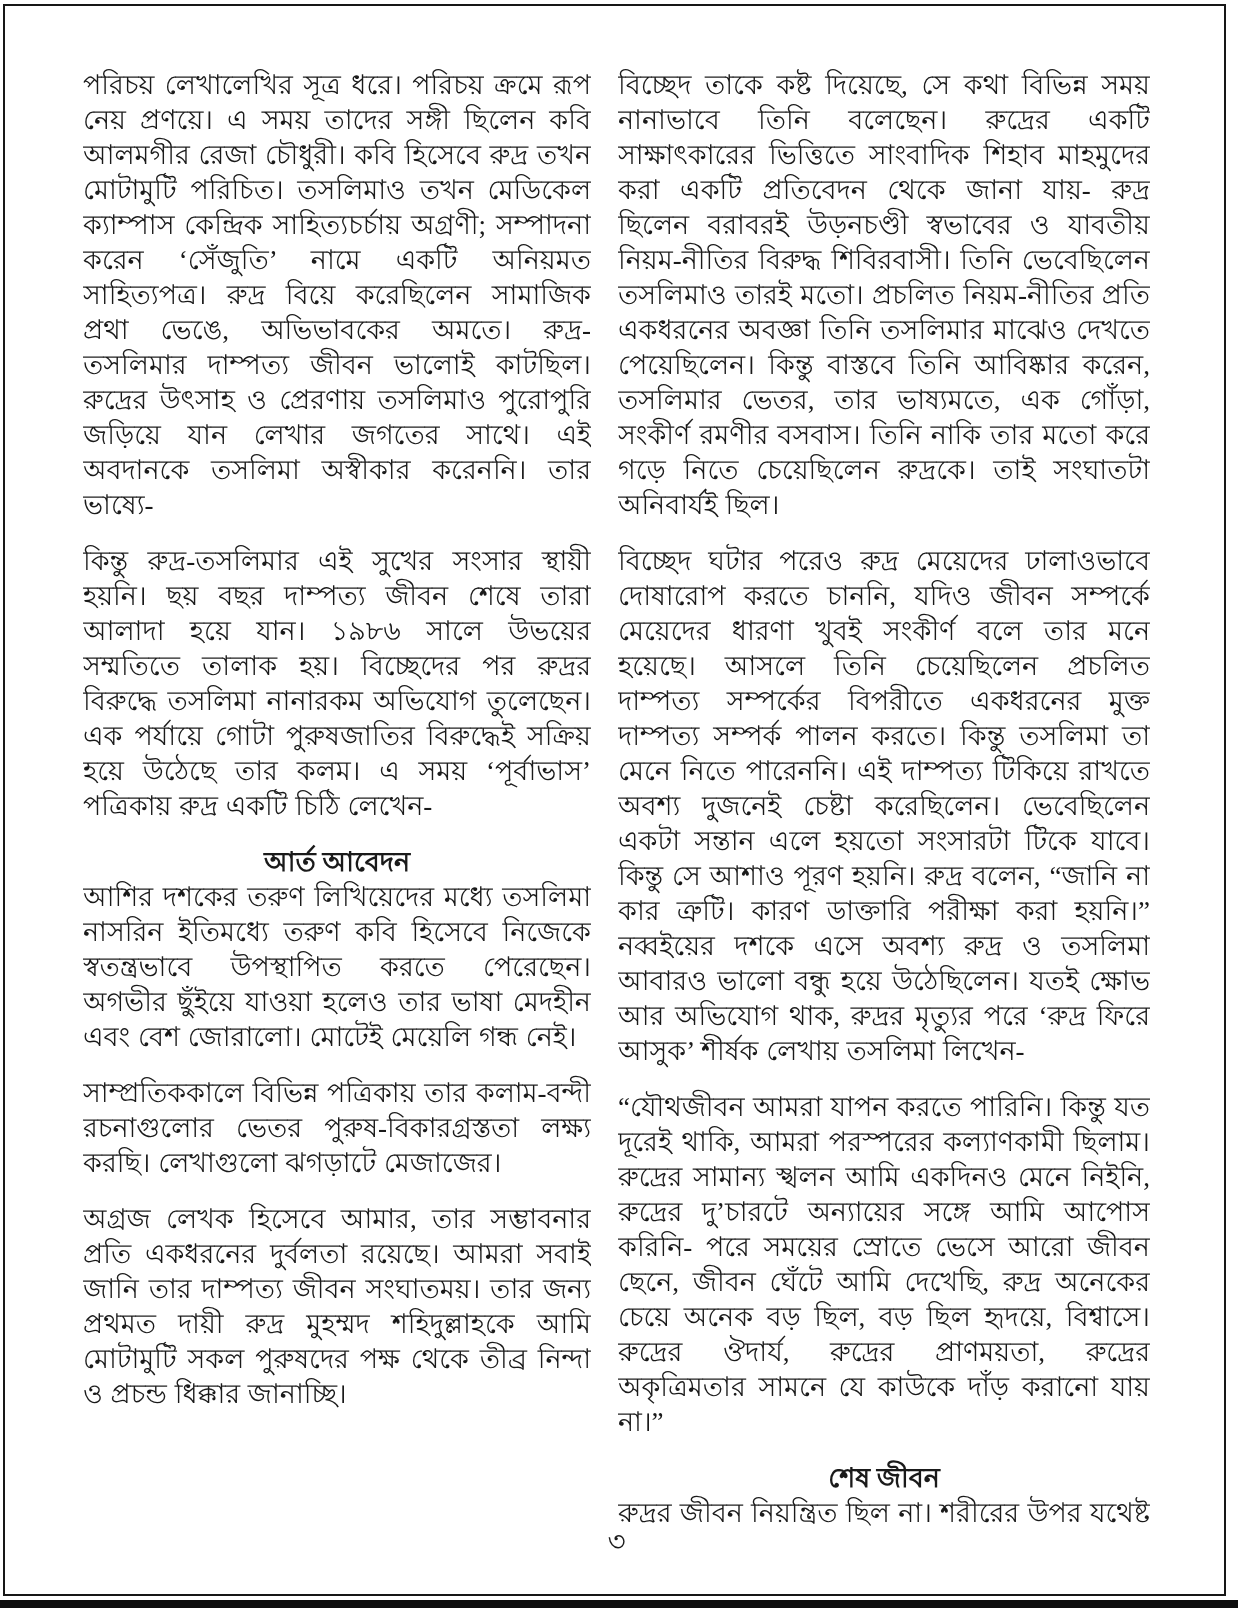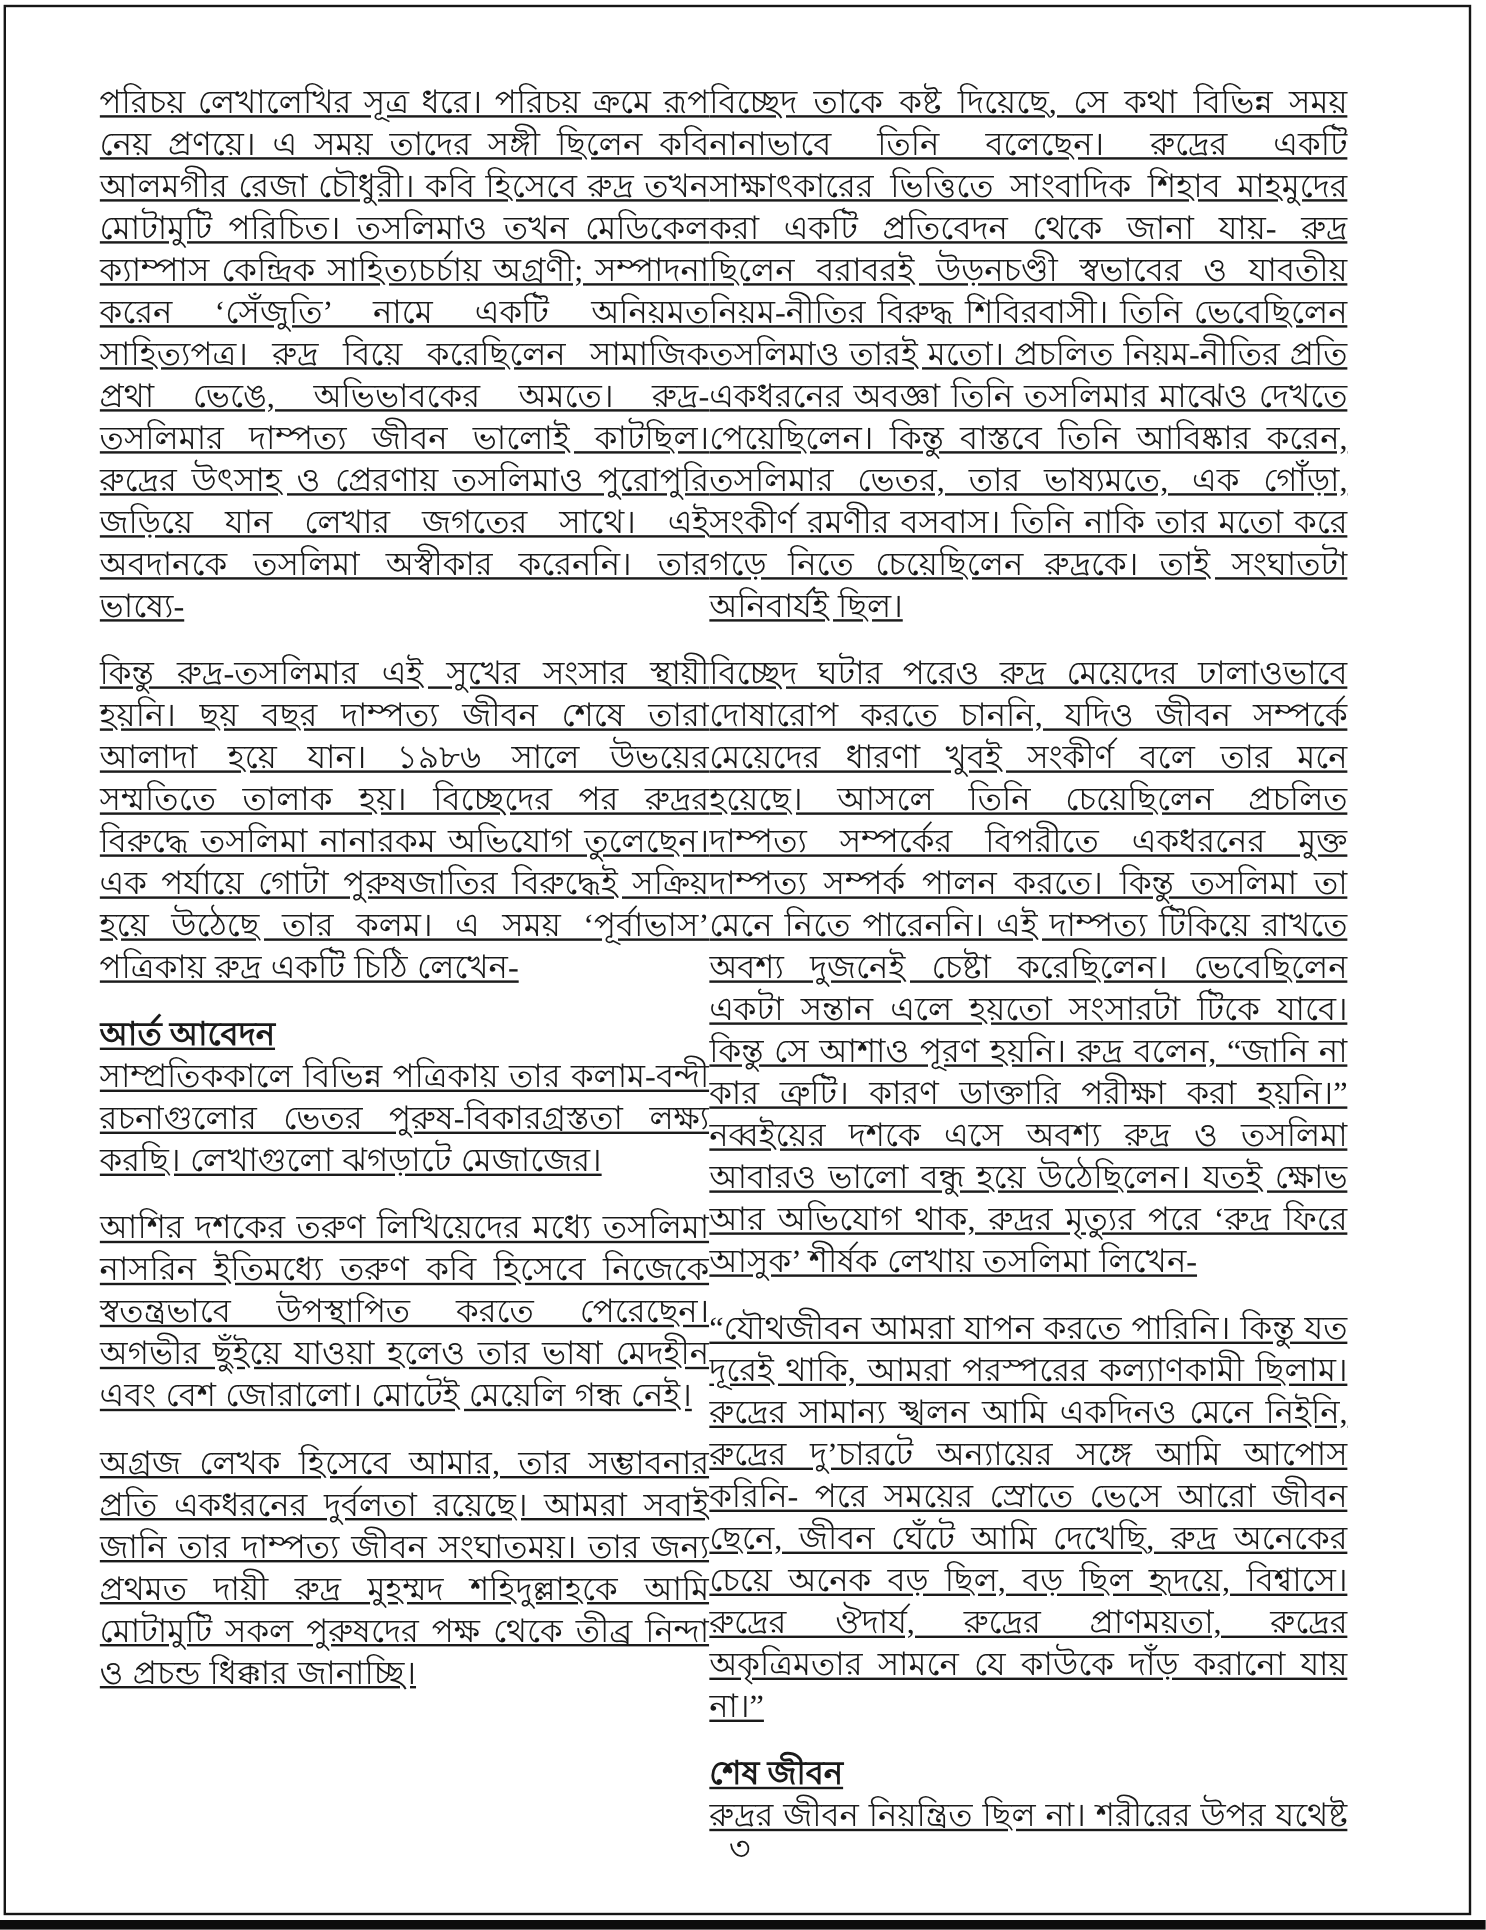--- a/index.html
+++ b/index.html
@@ -32,21 +32,21 @@
     height: 8px;
     background: #0d0d0d;
   }
   .content {
     position: absolute;
     left: 83px;
     top: 68px;
     width: 1067px;
     height: 1460px;
     display: flex;
-    text-decoration: underline;
+    gap: 27px;
   }
   .column {
     overflow: hidden;
     height: 100%;
   }
   .column.left  { width: 508px; }
   .column.right { width: 532px; }
   .para {
     margin: 0 0 21px 0;
     font-size: 27px;
@@ -54,21 +54,21 @@
     text-align: justify;
     text-justify: inter-word;
     word-spacing: 1px;
     hyphens: none;
   }
   .heading {
     margin: 0;
     font-size: 27px;
     line-height: 35px;
     font-weight: bold;
-    text-align: left;
+    text-align: center;
   }
   .page-number {
     position: absolute;
     left: 83px;
     width: 1067px;
     top: 1524px;
     text-align: center;
     font-size: 28px;
     line-height: 35px;
   }
@@ -76,22 +76,22 @@
 </head>
 <body>
 
 <div class="frame"></div>
 
 <div class="content">
   <div class="column left">
       <p class="para">পরিচয় লেখালেখির সূত্র ধরে। পরিচয় ক্রমে রূপ নেয় প্রণয়ে। এ সময় তাদের সঙ্গী ছিলেন কবি আলমগীর রেজা চৌধুরী। কবি হিসেবে রুদ্র তখন মোটামুটি পরিচিত। তসলিমাও তখন মেডিকেল ক্যাম্পাস কেন্দ্রিক সাহিত্যচর্চায় অগ্রণী; সম্পাদনা করেন ‘সেঁজুতি’ নামে একটি অনিয়মত সাহিত্যপত্র। রুদ্র বিয়ে করেছিলেন সামাজিক প্রথা ভেঙে, অভিভাবকের অমতে। রুদ্র-তসলিমার দাম্পত্য জীবন ভালোই কাটছিল। রুদ্রের উৎসাহ ও প্রেরণায় তসলিমাও পুরোপুরি জড়িয়ে যান লেখার জগতের সাথে। এই অবদানকে তসলিমা অস্বীকার করেননি। তার ভাষ্যে-</p>
       <p class="para">কিন্তু রুদ্র-তসলিমার এই সুখের সংসার স্থায়ী হয়নি। ছয় বছর দাম্পত্য জীবন শেষে তারা আলাদা হয়ে যান। ১৯৮৬ সালে উভয়ের সম্মতিতে তালাক হয়। বিচ্ছেদের পর রুদ্রর বিরুদ্ধে তসলিমা নানারকম অভিযোগ তুলেছেন। এক পর্যায়ে গোটা পুরুষজাতির বিরুদ্ধেই সক্রিয় হয়ে উঠেছে তার কলম। এ সময় ‘পূর্বাভাস’ পত্রিকায় রুদ্র একটি চিঠি লেখেন-</p>
       <h2 class="heading">আর্ত আবেদন</h2>
+      <p class="para">আশির দশকের তরুণ লিখিয়েদের মধ্যে তসলিমা নাসরিন ইতিমধ্যে তরুণ কবি হিসেবে নিজেকে স্বতন্ত্রভাবে উপস্থাপিত করতে পেরেছেন। অগভীর ছুঁইয়ে যাওয়া হলেও তার ভাষা মেদহীন এবং বেশ জোরালো। মোটেই মেয়েলি গন্ধ নেই।</p>
       <p class="para">সাম্প্রতিককালে বিভিন্ন পত্রিকায় তার কলাম-বন্দী রচনাগুলোর ভেতর পুরুষ-বিকারগ্রস্ততা লক্ষ্য করছি। লেখাগুলো ঝগড়াটে মেজাজের।</p>
-      <p class="para">আশির দশকের তরুণ লিখিয়েদের মধ্যে তসলিমা নাসরিন ইতিমধ্যে তরুণ কবি হিসেবে নিজেকে স্বতন্ত্রভাবে উপস্থাপিত করতে পেরেছেন। অগভীর ছুঁইয়ে যাওয়া হলেও তার ভাষা মেদহীন এবং বেশ জোরালো। মোটেই মেয়েলি গন্ধ নেই।</p>
       <p class="para">অগ্রজ লেখক হিসেবে আমার, তার সম্ভাবনার প্রতি একধরনের দুর্বলতা রয়েছে। আমরা সবাই জানি তার দাম্পত্য জীবন সংঘাতময়। তার জন্য প্রথমত দায়ী রুদ্র মুহম্মদ শহিদুল্লাহকে আমি মোটামুটি সকল পুরুষদের পক্ষ থেকে তীব্র নিন্দা ও প্রচন্ড ধিক্কার জানাচ্ছি।</p>
     </div>
   <div class="column right">
       <p class="para">বিচ্ছেদ তাকে কষ্ট দিয়েছে, সে কথা বিভিন্ন সময় নানাভাবে তিনি বলেছেন। রুদ্রের একটি সাক্ষাৎকারের ভিত্তিতে সাংবাদিক শিহাব মাহমুদের করা একটি প্রতিবেদন থেকে জানা যায়- রুদ্র ছিলেন বরাবরই উড়নচণ্ডী স্বভাবের ও যাবতীয় নিয়ম-নীতির বিরুদ্ধ শিবিরবাসী। তিনি ভেবেছিলেন তসলিমাও তারই মতো। প্রচলিত নিয়ম-নীতির প্রতি একধরনের অবজ্ঞা তিনি তসলিমার মাঝেও দেখতে পেয়েছিলেন। কিন্তু বাস্তবে তিনি আবিষ্কার করেন, তসলিমার ভেতর, তার ভাষ্যমতে, এক গোঁড়া, সংকীর্ণ রমণীর বসবাস। তিনি নাকি তার মতো করে গড়ে নিতে চেয়েছিলেন রুদ্রকে। তাই সংঘাতটা অনিবার্যই ছিল।</p>
       <p class="para">বিচ্ছেদ ঘটার পরেও রুদ্র মেয়েদের ঢালাওভাবে দোষারোপ করতে চাননি, যদিও জীবন সম্পর্কে মেয়েদের ধারণা খুবই সংকীর্ণ বলে তার মনে হয়েছে। আসলে তিনি চেয়েছিলেন প্রচলিত দাম্পত্য সম্পর্কের বিপরীতে একধরনের মুক্ত দাম্পত্য সম্পর্ক পালন করতে। কিন্তু তসলিমা তা মেনে নিতে পারেননি। এই দাম্পত্য টিকিয়ে রাখতে অবশ্য দুজনেই চেষ্টা করেছিলেন। ভেবেছিলেন একটা সন্তান এলে হয়তো সংসারটা টিকে যাবে। কিন্তু সে আশাও পূরণ হয়নি। রুদ্র বলেন, “জানি না কার ত্রুটি। কারণ ডাক্তারি পরীক্ষা করা হয়নি।” নব্বইয়ের দশকে এসে অবশ্য রুদ্র ও তসলিমা আবারও ভালো বন্ধু হয়ে উঠেছিলেন। যতই ক্ষোভ আর অভিযোগ থাক, রুদ্রর মৃত্যুর পরে ‘রুদ্র ফিরে আসুক’ শীর্ষক লেখায় তসলিমা লিখেন-</p>
       <p class="para">“যৌথজীবন আমরা যাপন করতে পারিনি। কিন্তু যত দূরেই থাকি, আমরা পরস্পরের কল্যাণকামী ছিলাম। রুদ্রের সামান্য স্খলন আমি একদিনও মেনে নিইনি, রুদ্রের দু’চারটে অন্যায়ের সঙ্গে আমি আপোস করিনি- পরে সময়ের স্রোতে ভেসে আরো জীবন ছেনে, জীবন ঘেঁটে আমি দেখেছি, রুদ্র অনেকের চেয়ে অনেক বড় ছিল, বড় ছিল হৃদয়ে, বিশ্বাসে। রুদ্রের ঔদার্য, রুদ্রের প্রাণময়তা, রুদ্রের অকৃত্রিমতার সামনে যে কাউকে দাঁড় করানো যায় না।”</p>
       <h2 class="heading">শেষ জীবন</h2>
       <p class="para">রুদ্রর জীবন নিয়ন্ত্রিত ছিল না। শরীরের উপর যথেষ্ট অত্যাচার করতেন। তুখোড় ধূমপান ও মদ্যপান, খাবারে অনিয়ম সব মিলিয়ে বাঁধিয়েছিলেন পাকস্থলীর আলসার। পায়ের আঙুলে হয়েছিল বার্জার্স ডিজিজ। গুরুত্ব তিনি কখনোই দেননি এসবকে। অসুস্থতা নিয়েও তিনি ঢাকায় ও ঢাকার বাইরে বিভিন্ন অনুষ্ঠানে কবিতা পড়তে যেতেন। জীবনের শেষ পর্যায়ে তিনি নিয়মিত আসতেন নীলক্ষেত-বাবুপুরায় কবি অসীম সাহার ‘ইত্যাদি’-তে। এ সময়টায় তিনি অনেক নিঃসঙ্গ হয়ে পড়েন। সেই সময়ের কথা বলতে গিয়ে তসলিমা নাসরিন বলেছেন-</p>
     </div>
 </div>

